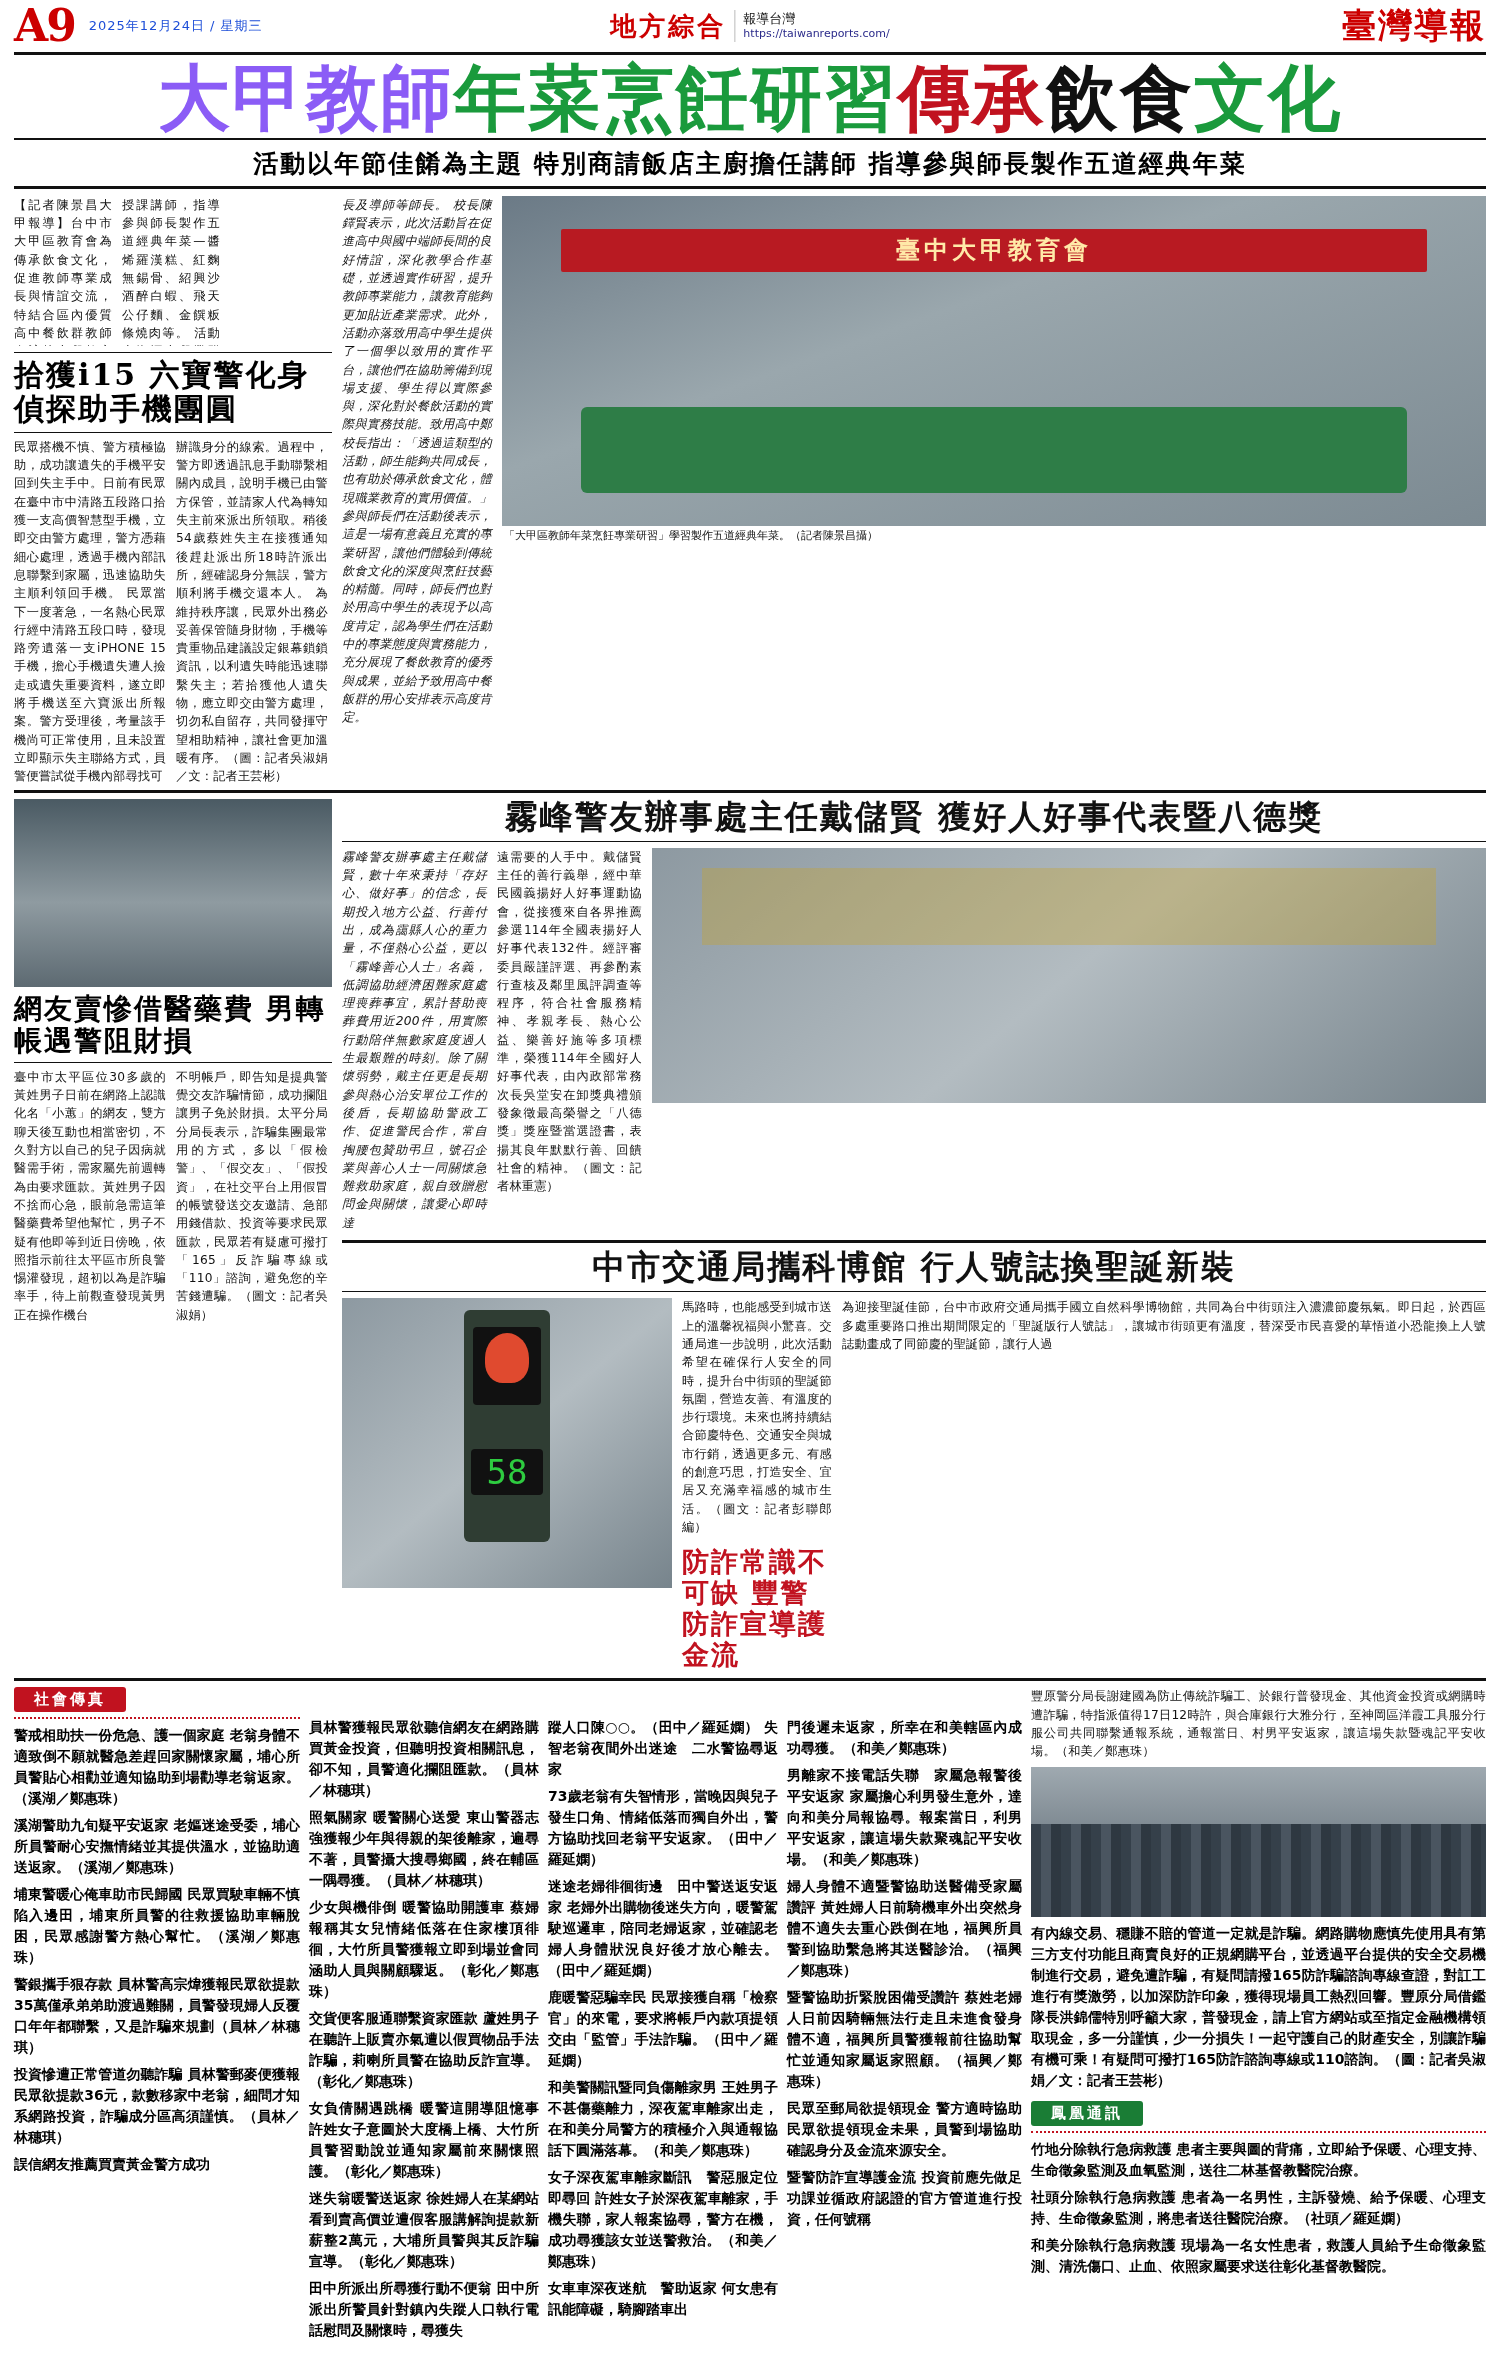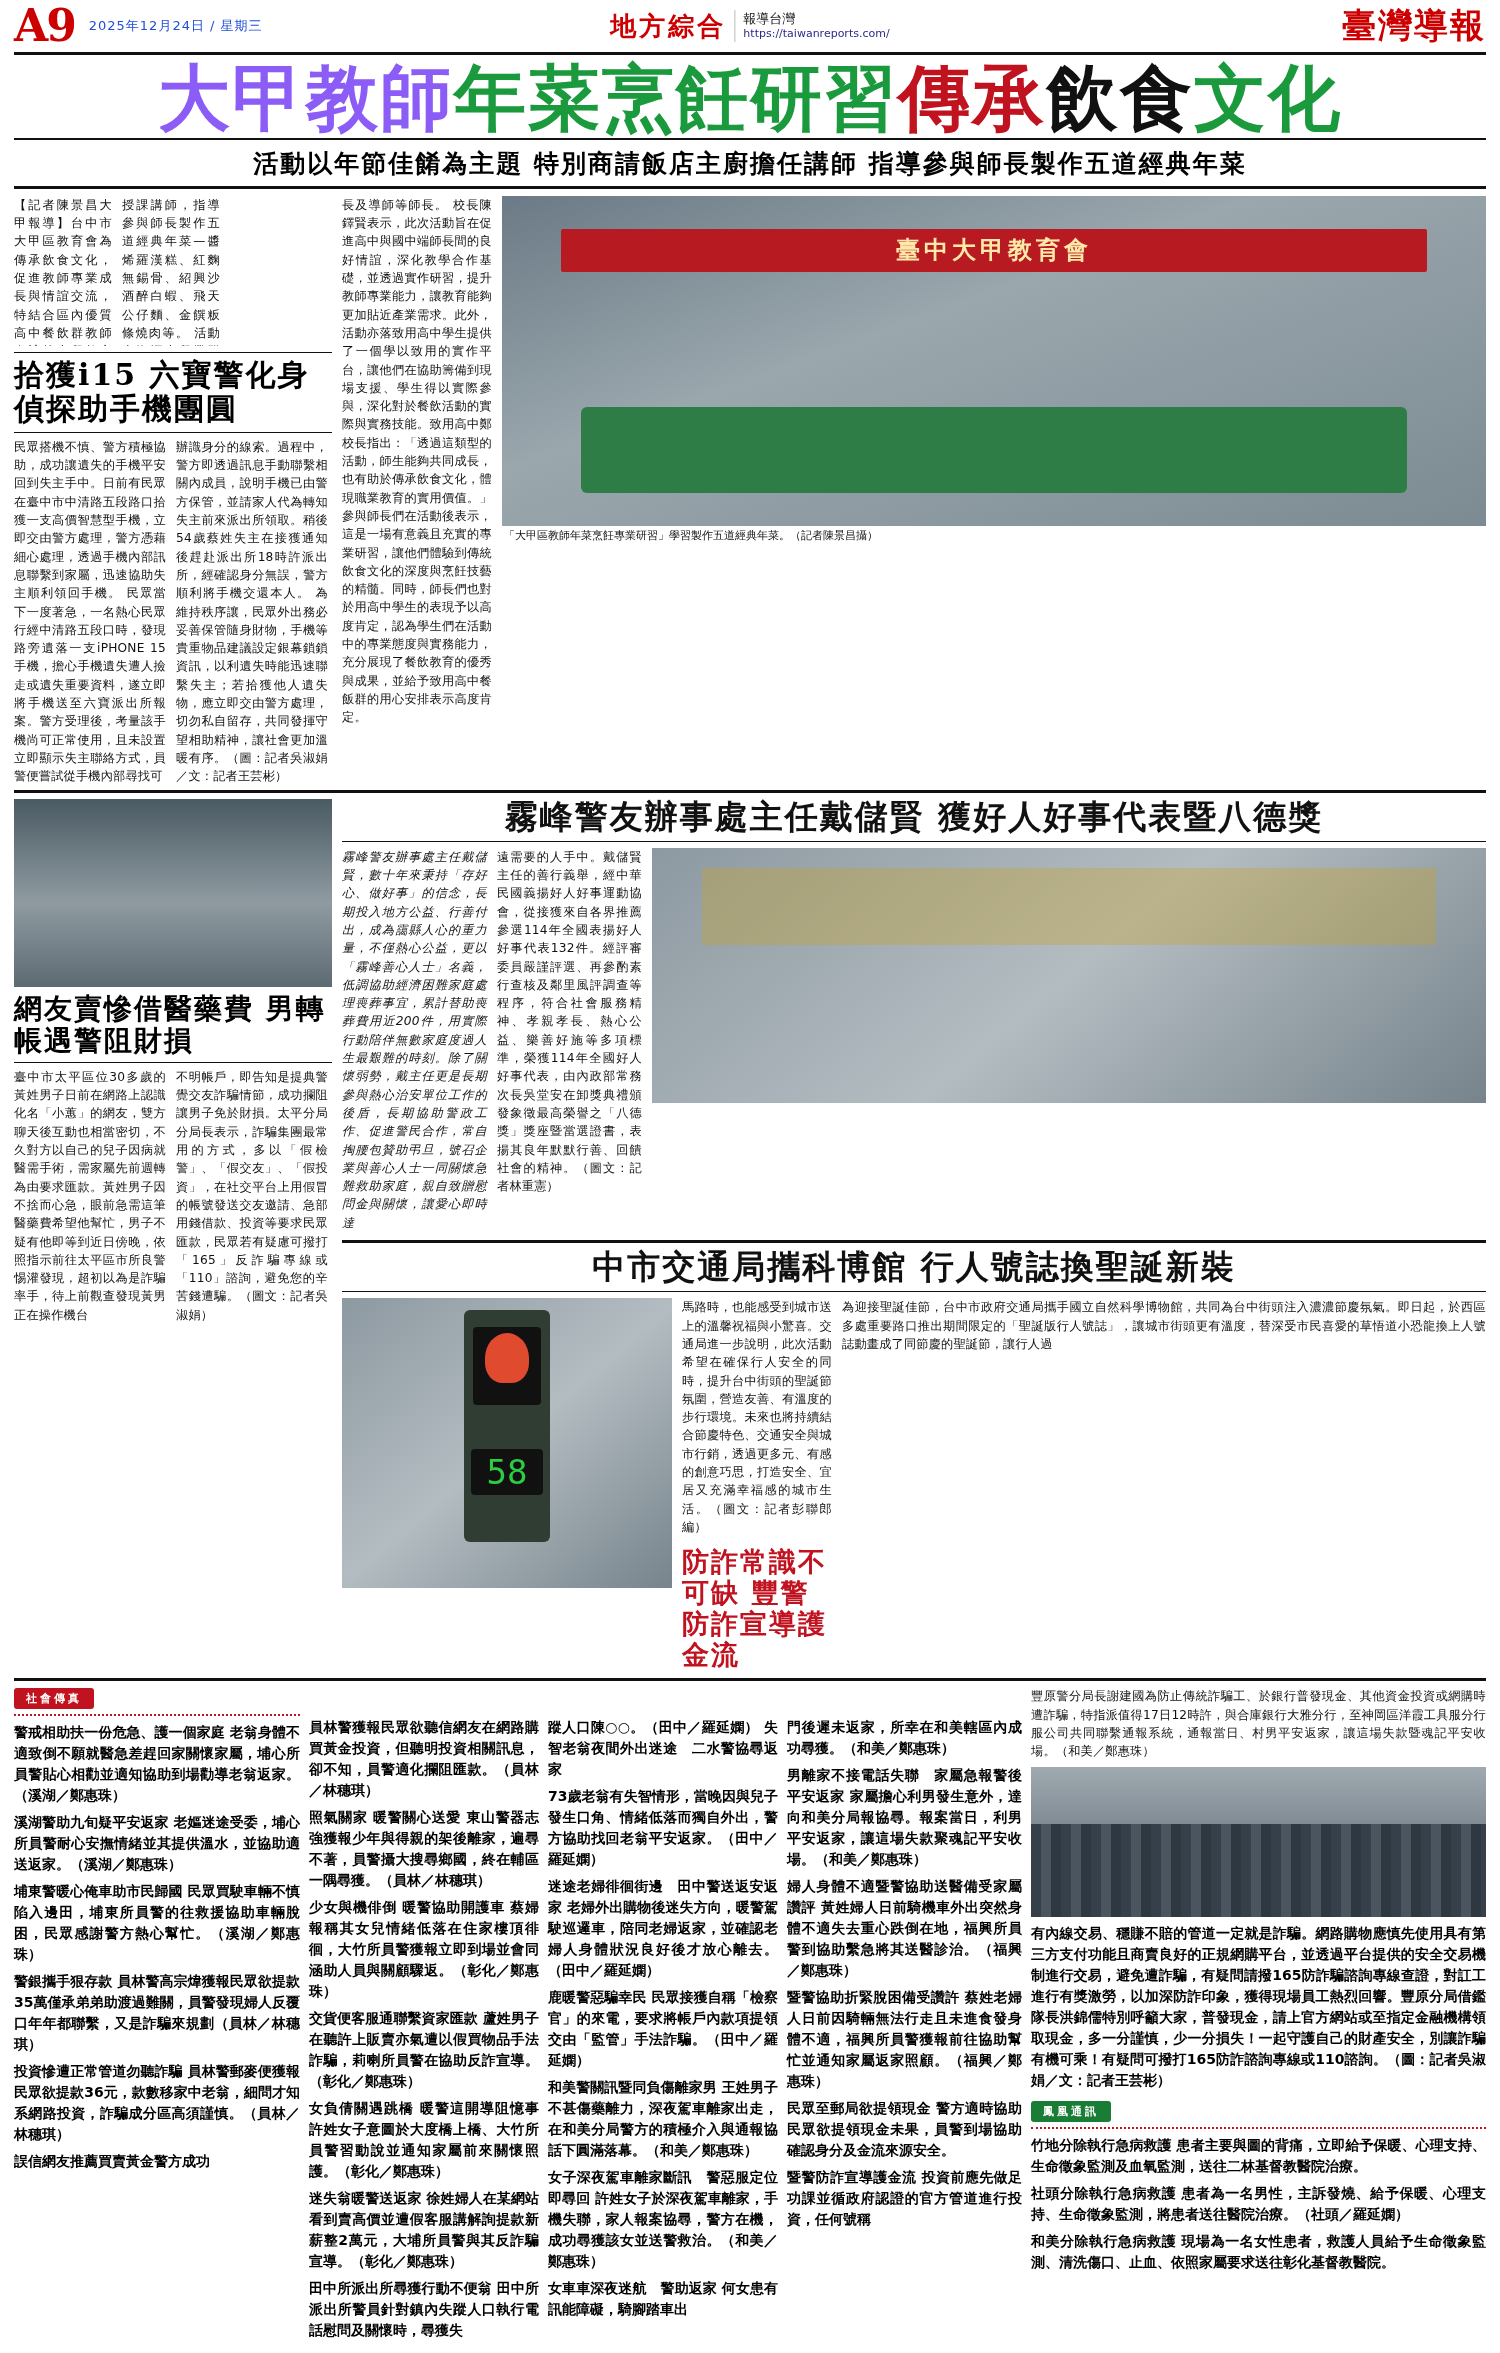--- a/index.html
+++ b/index.html
@@ -61,21 +61,21 @@
   }
   .headline2.red{color:#c1121f;}
 
   .h-sub-left{
     font-family:"DejaVu Serif","Liberation Serif",serif;
     font-weight:bold;font-size:30px;letter-spacing:2px;line-height:1.15;
   }
 
   .tag{
     display:inline-block;background:#c1121f;color:#fff;font-weight:bold;
-    font-size:11px;letter-spacing:3px;padding:3px 12px;border-radius:3px;
+    font-size:15px;letter-spacing:3px;padding:3px 20px;border-radius:3px;
     font-family:"DejaVu Serif","Liberation Serif",serif;
   }
   .tag.green{background:#1a7d35;}
 
   .dotline{border-top:2px dotted #c1121f;}
 
   
   .ph-grad1{position:absolute;inset:0;background:linear-gradient(160deg,#6b7a86 0%,#9aa7ad 40%,#7c8a92 100%);}
   .ph-grad2{position:absolute;inset:0;background:linear-gradient(180deg,#4a5a63 0%,#8f9ba1 55%,#5d6a72 100%);}
   .ph-grad3{position:absolute;inset:0;background:linear-gradient(140deg,#8d99a1 0%,#b3bcc1 50%,#77848c 100%);}
@@ -141,21 +141,21 @@
       <div class="rule" style="margin:5px 0 5px 0;"></div>
 
       <div class="cols">
         <div class="body-text" style="width:152px;">民眾搭機不慎、警方積極協助，成功讓遺失的手機平安回到失主手中。日前有民眾在臺中市中清路五段路口拾獲一支高價智慧型手機，立即交由警方處理，警方憑藉細心處理，透過手機內部訊息聯繫到家屬，迅速協助失主順利領回手機。
 民眾當下一度著急，一名熱心民眾行經中清路五段口時，發現路旁遺落一支iPHONE 15手機，擔心手機遺失遭人撿走或遺失重要資料，遂立即將手機送至六寶派出所報案。警方受理後，考量該手機尚可正常使用，且未設置立即顯示失主聯絡方式，員警便嘗試從手機內部尋找可</div>
         <div class="body-text" style="width:152px;">辦識身分的線索。過程中，警方即透過訊息手動聯繫相關內成員，說明手機已由警方保管，並請家人代為轉知失主前來派出所領取。稍後54歲蔡姓失主在接獲通知後趕赴派出所18時許派出所，經確認身分無誤，警方順利將手機交還本人。
 為維持秩序讓，民眾外出務必妥善保管隨身財物，手機等貴重物品建議設定銀幕鎖鎖資訊，以利遺失時能迅速聯繫失主；若拾獲他人遺失物，應立即交由警方處理，切勿私自留存，共同發揮守望相助精神，讓社會更加溫暖有序。（圖：記者吳淑娟／文：記者王芸彬）</div>
       </div>
     </div>
 
-    <div style="width:150px;flex:none;">
+    <div style="width:150px;flex:none;font-style:italic;">
       <div class="body-text">長及導師等師長。
 校長陳鐸賢表示，此次活動旨在促進高中與國中端師長間的良好情誼，深化教學合作基礎，並透過實作研習，提升教師專業能力，讓教育能夠更加貼近產業需求。此外，活動亦落致用高中學生提供了一個學以致用的實作平台，讓他們在協助籌備到現場支援、學生得以實際參與，深化對於餐飲活動的實際與實務技能。致用高中鄭校長指出：「透過這類型的活動，師生能夠共同成長，也有助於傳承飲食文化，體現職業教育的實用價值。」
 參與師長們在活動後表示，這是一場有意義且充實的專業研習，讓他們體驗到傳統飲食文化的深度與烹飪技藝的精髓。同時，師長們也對於用高中學生的表現予以高度肯定，認為學生們在活動中的專業態度與實務能力，充分展現了餐飲教育的優秀與成果，並給予致用高中餐飯群的用心安排表示高度肯定。</div>
     </div>
 
     <div class="right-col">
       <div class="photo" style="height:330px;">
         <div class="ph-grad1"></div>
         <div class="banner-red" style="font-size:24px;">臺中大甲教育會</div>
         <div class="table-green"></div>

